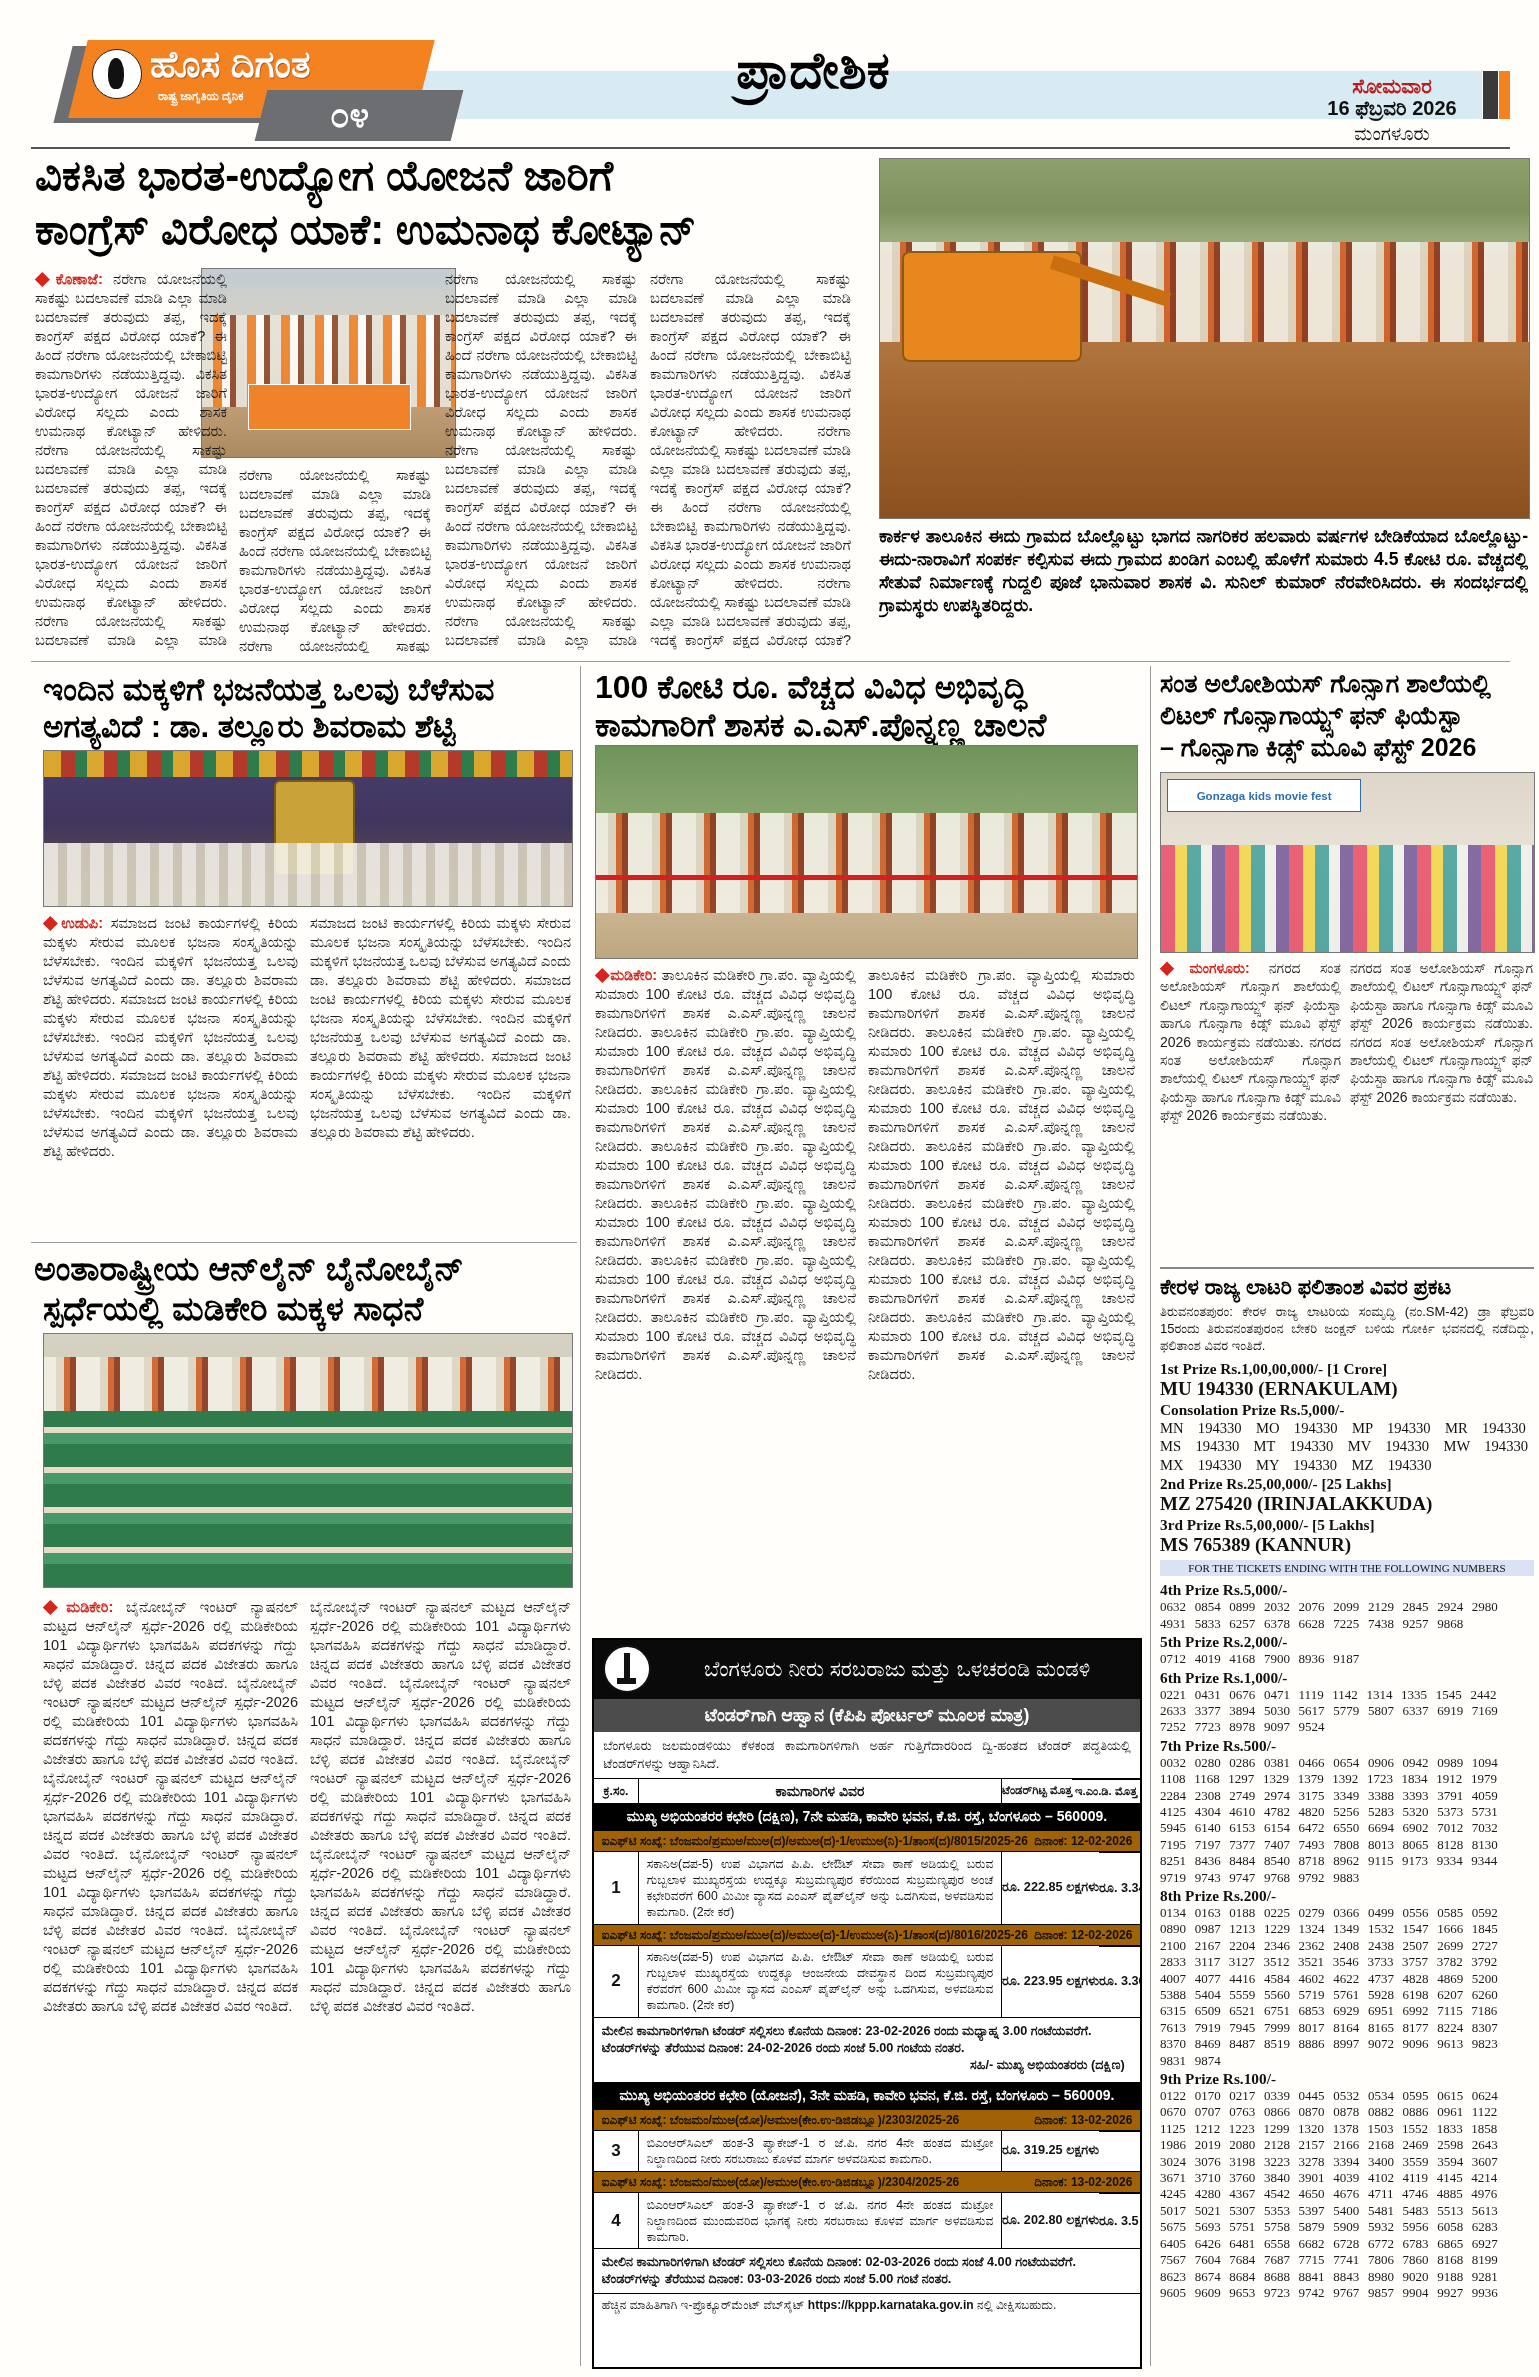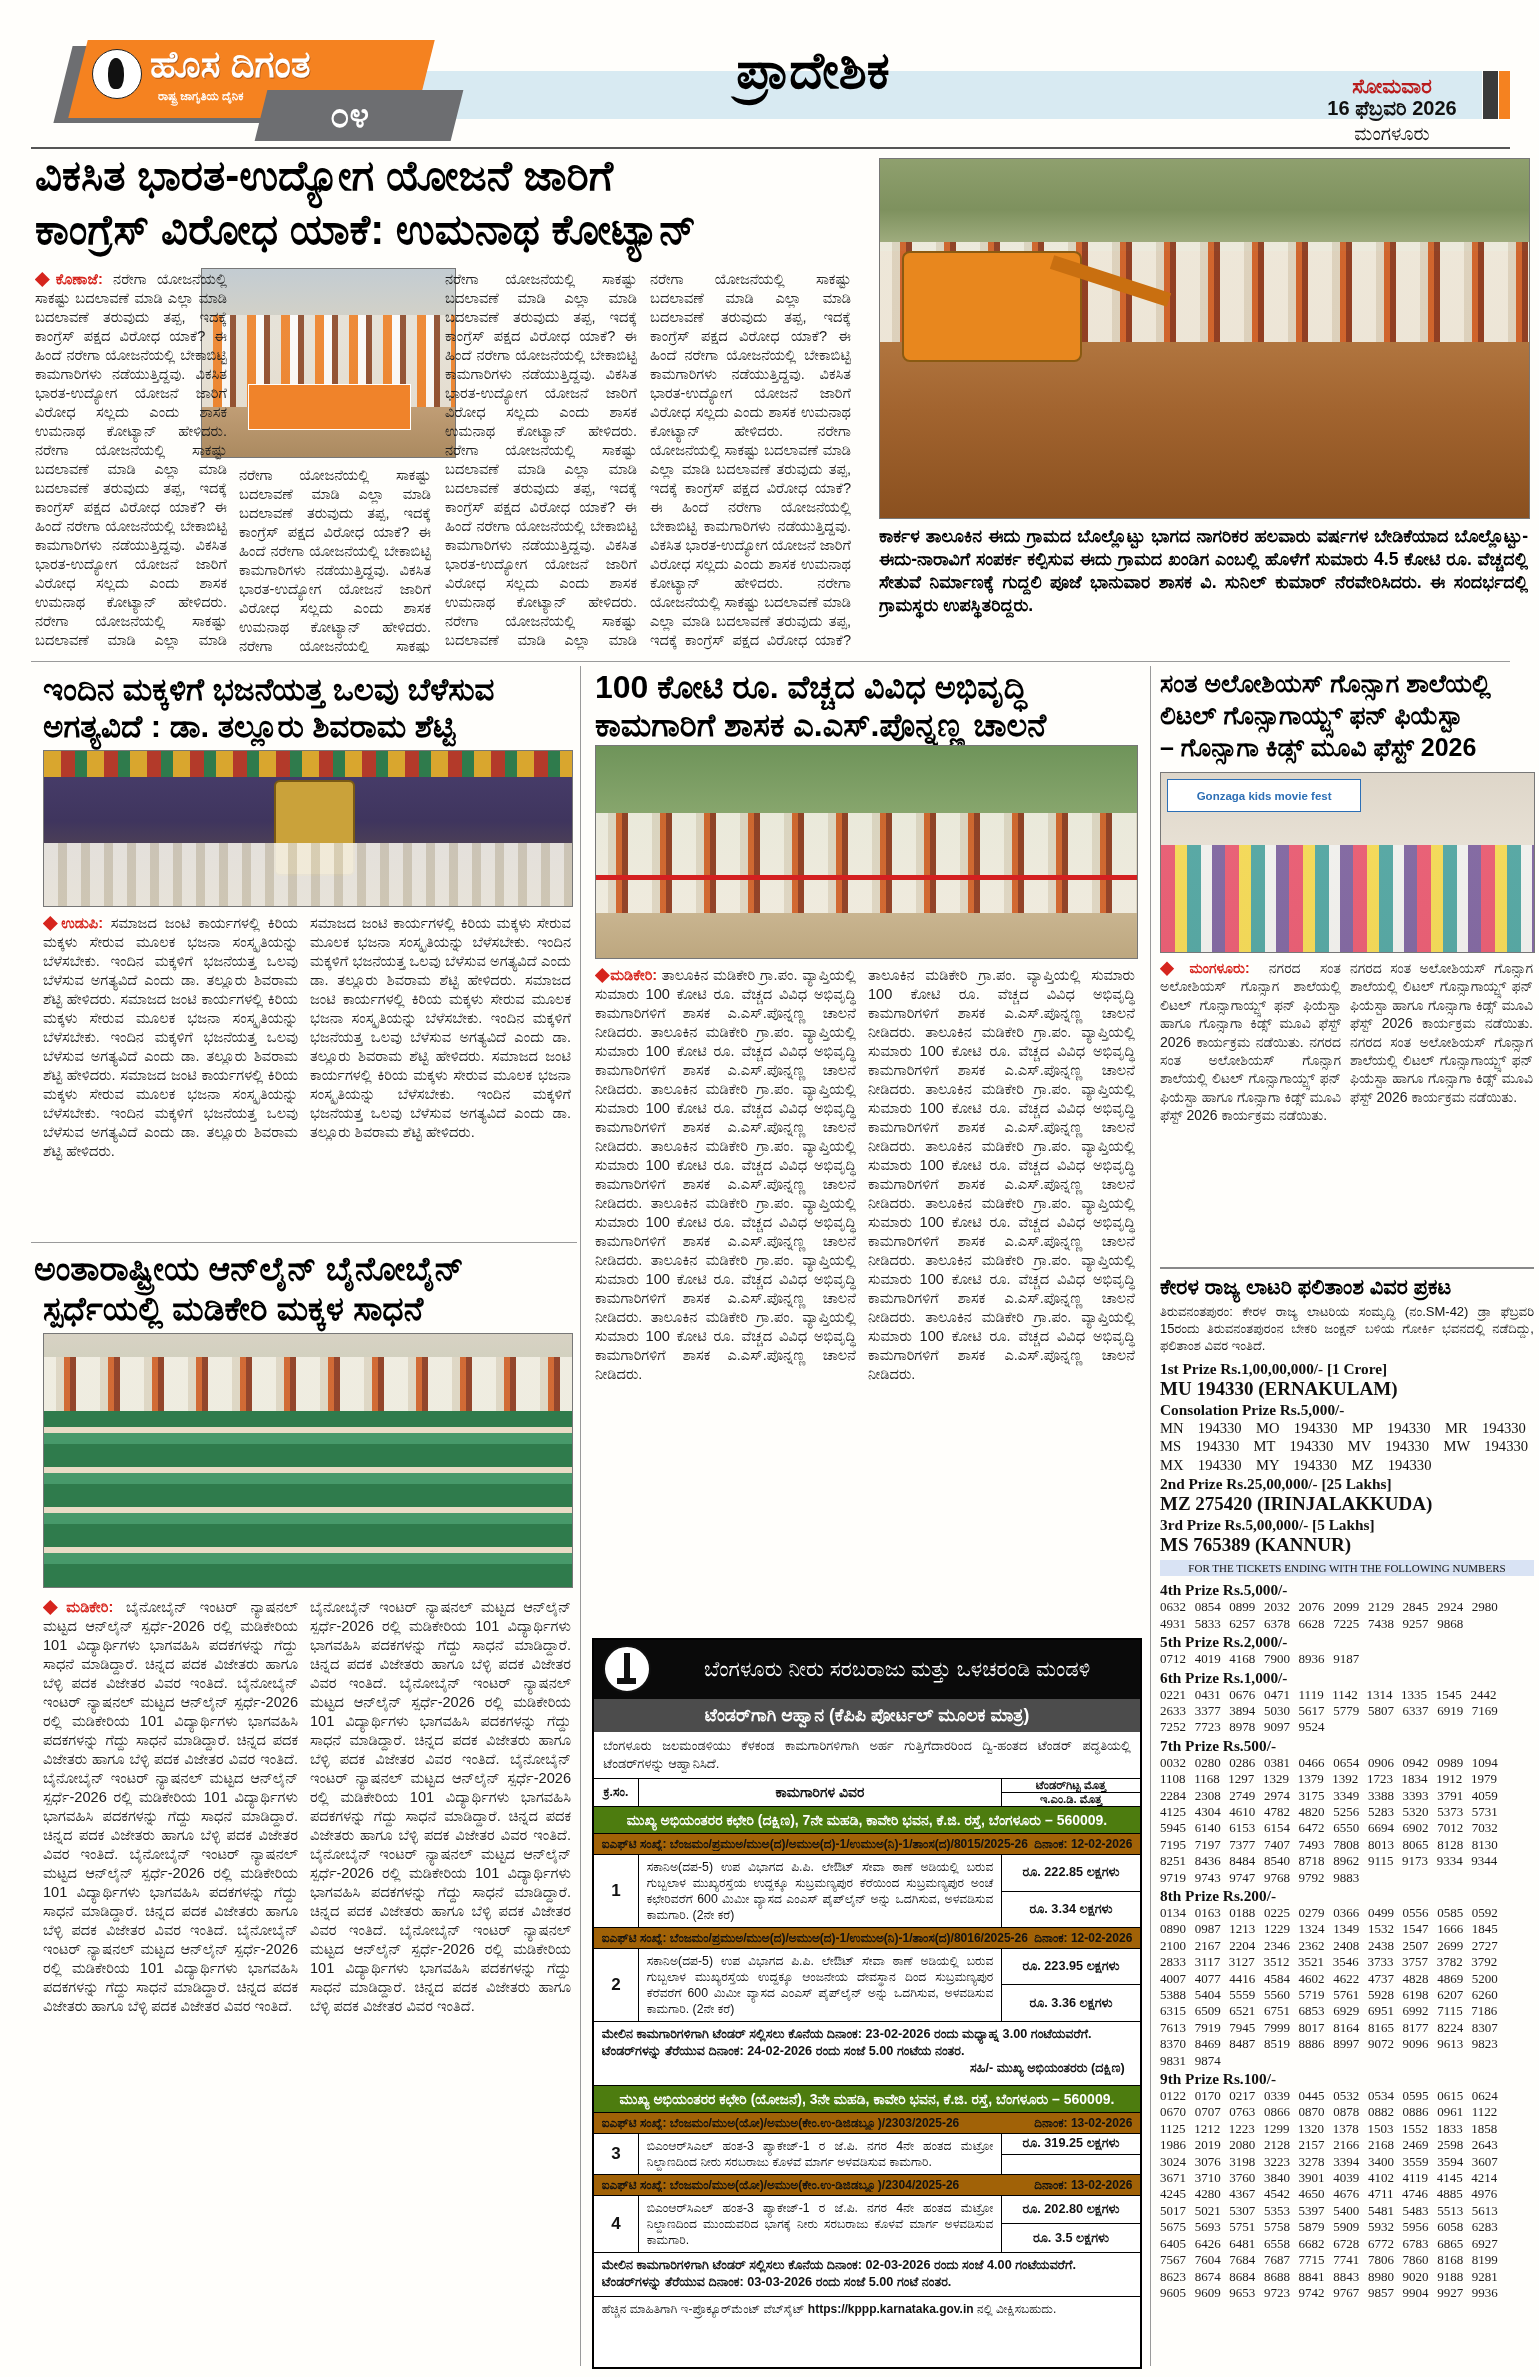--- a/index.html
+++ b/index.html
@@ -35,27 +35,27 @@
   .numgrid .numrow{font-family:"Liberation Serif",serif;font-size:13px;line-height:16.4px;word-spacing:5.4px;white-space:nowrap;color:#1a1a1a}
   .consgrid .numrow{font-family:"Liberation Serif",serif;font-size:14.6px;line-height:18.4px;word-spacing:10.7px;white-space:nowrap}
   .band{background:#d9e3f4;text-align:center;font-family:"Liberation Serif",serif;font-size:11px;padding:2.3px 0;margin:3.8px 0;white-space:nowrap}
   
   .tbx{position:absolute;border:2.3px solid #000;background:#fff;overflow:hidden}
   .thd{display:flex;align-items:center;background:#0a0a0a;padding:5.4px 9.2px;gap:12.3px}
   .thd-title{flex:1;text-align:center;color:#fff;font-weight:normal;font-size:21px;white-space:nowrap}
   .tsub{background:#4c4c4c;color:#fff;font-weight:bold;text-align:center;font-size:17.6px;padding:6.1px 0}
   .tintro{padding:5.4px 9.2px;font-size:13px;line-height:17.6px;text-align:justify}
   .thead{display:flex;border-top:1.5px solid #000;font-weight:bold}
-  .toffice{background:#4d7c0f;color:#fff;text-align:center;font-weight:bold;font-size:14px;padding:4.6px 3.1px;border-top:1.5px solid #000;white-space:nowrap;overflow:hidden}
+  .toffice{background:#000000;color:#fff;text-align:center;font-weight:bold;font-size:14px;padding:4.6px 3.1px;border-top:1.5px solid #000;white-space:nowrap;overflow:hidden}
   .tift{background:#a16207;display:flex;justify-content:space-between;font-weight:bold;font-size:12px;padding:3.1px 7.7px;border-top:1.5px solid #000;gap:6.1px}
   .tift span{white-space:nowrap;overflow:hidden}
   .trow{display:flex;border-top:1.5px solid #000}
   .tsl{width:44px;display:flex;align-items:center;justify-content:center;font-weight:bold;font-size:17px;border-right:1.5px solid #000;flex:none}
   .tdesc{flex:1;padding:3.8px 7.7px;text-align:justify;font-size:12.3px;line-height:16px}
-  .tamt{width:138px;border-left:1.5px solid #000;display:flex;flex-direction:column;flex:none}
+  .tamt{width:138px;border-left:1.5px solid #000;display:flex;flex-direction:row;flex:none}
   .tamt div{flex:1;display:flex;align-items:center;justify-content:center;font-weight:bold;font-size:12.7px;white-space:nowrap}
   .tamt div + div{border-top:1.5px solid #000}
   .tnote{border-top:1.5px solid #000;padding:4.6px 7.7px;font-size:12.7px;line-height:17px;font-weight:bold}
   .tsign{text-align:right;font-weight:bold;font-size:12.7px;padding:0 7.7px 3.1px 0}
   .tfoot{border-top:1.5px solid #000;padding:4.6px 7.7px;font-size:12px;line-height:15.3px}
   .tfoot b{font-weight:bold}
 </style>
 </head>
 <body>
 

